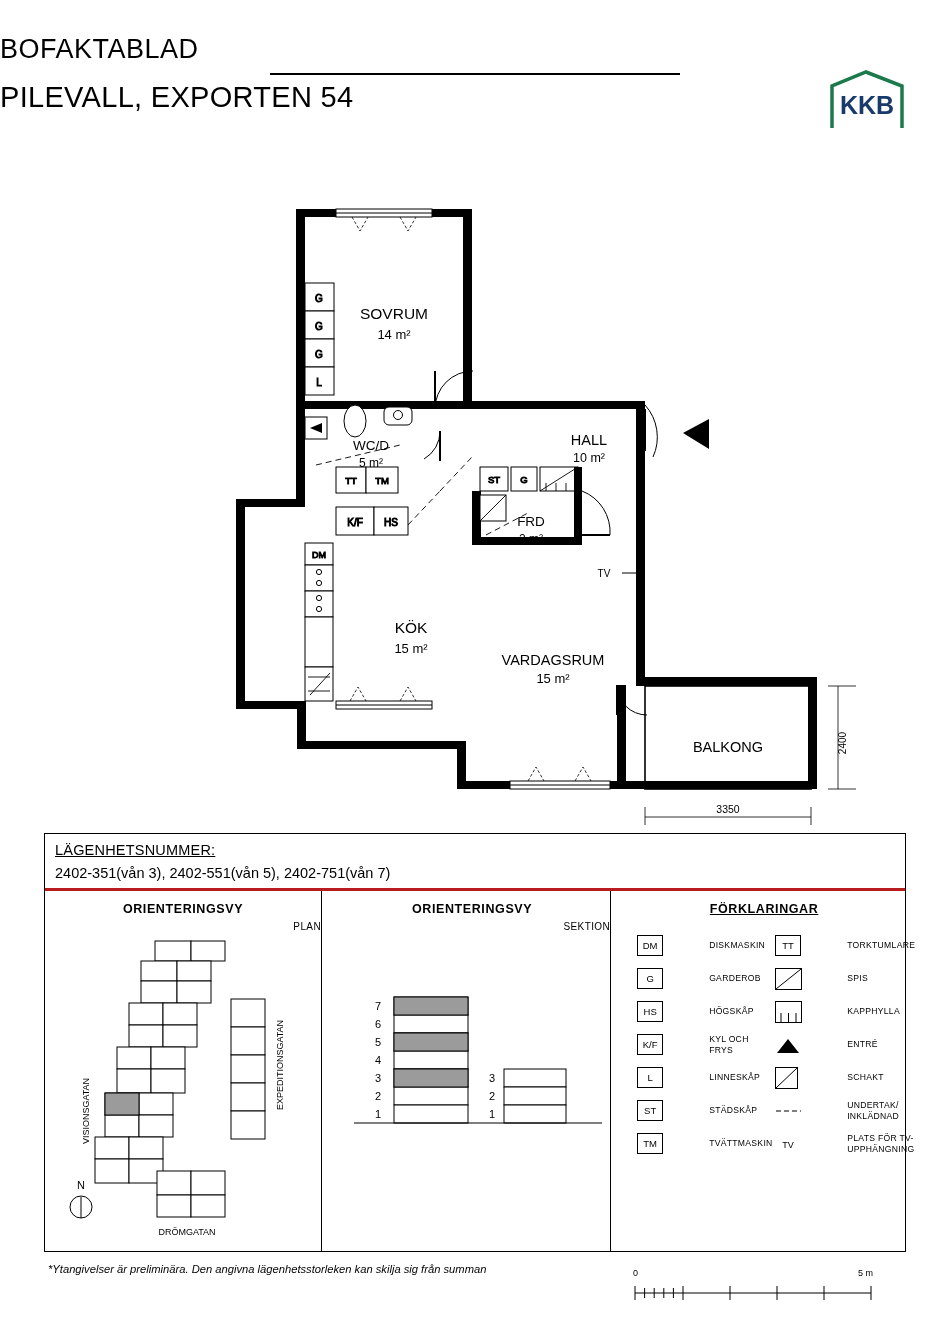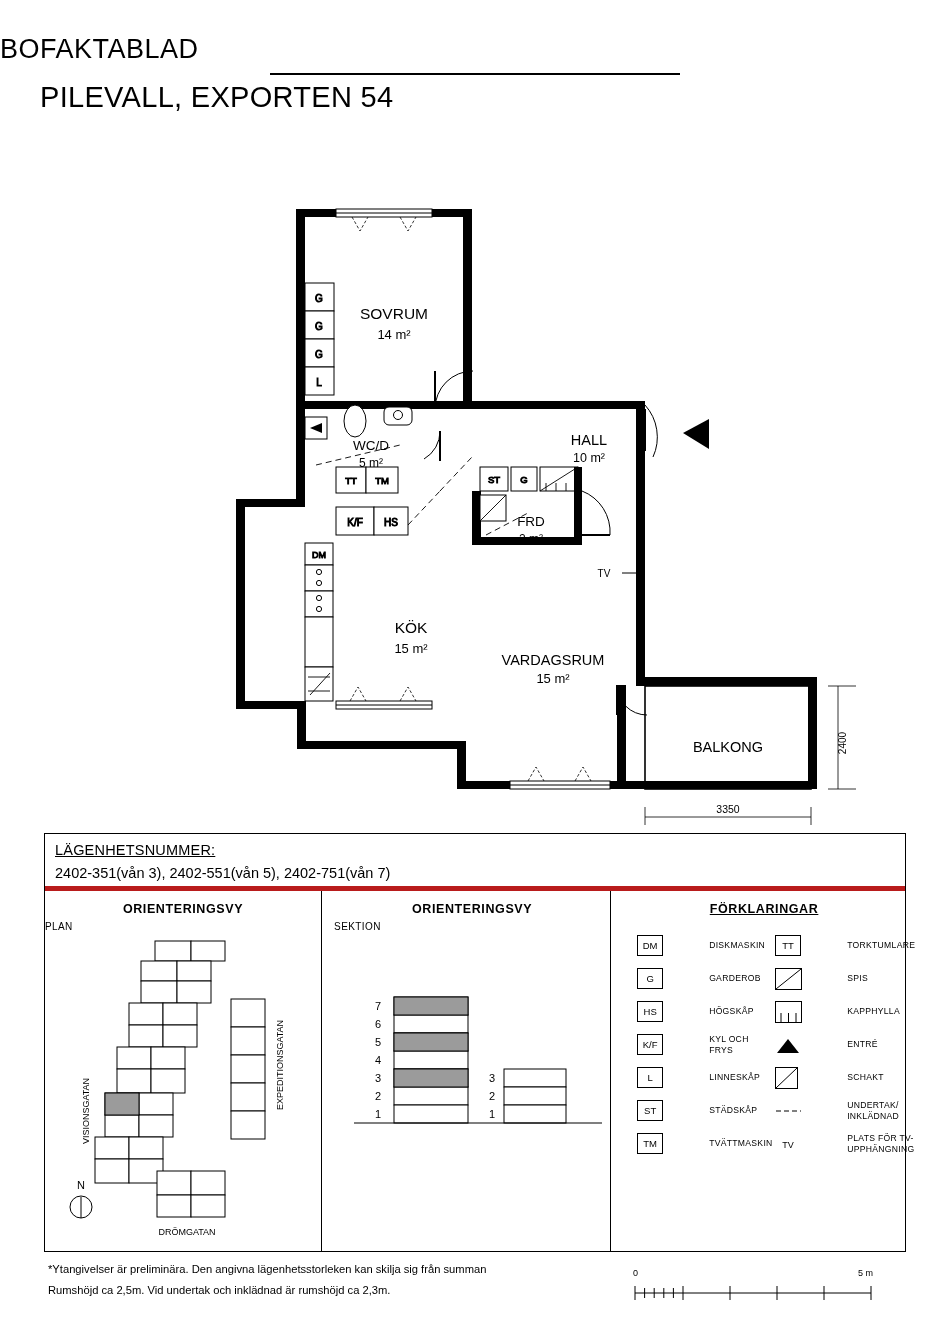--- a/index.html
+++ b/index.html
@@ -11,90 +11,97 @@
     color: #000000;
     position: relative;
     overflow: hidden;
   }
   .page { position:relative; width:950px; height:1330px; }
 
   
   .header { position:absolute; top:34px; left:0; width:950px; text-align:left; }
   .header .bofaktablad { font-size:27px; letter-spacing:0.5px; }
   .header .rule { width:410px; height:2px; background:#000; margin:8px auto 6px auto; }
-  .header .addr { font-size:29px; letter-spacing:0.3px;padding-left:40px; }
+  .header .addr { font-size:29px; letter-spacing:0.3px; }
   .header .rok { font-size:21px; margin-top:8px; }
 
   .logo {
     position:absolute; left:826px; top:70px; width:82px; height:62px;
   }
   .logo svg { display:block; }
 
   
   .plan { position:absolute; left:0; top:195px; width:950px; height:630px; }
   .plan svg { display:block; }
 
   
   .panel {
     position:absolute; left:44px; top:833px; width:862px; height:419px;
     border:1px solid #000; background:#fff;
   }
-  .panel-top { height:57px; border-bottom:5px solid #b91c1c; padding:8px 10px 10px 10px; }
+  .panel-top { height:57px; border-bottom:3px solid #b91c1c; padding:8px 10px 10px 10px; }
   .lgh-title { font-size:14.5px; text-decoration:underline; letter-spacing:0.2px;}
   .lgh-nums { font-size:14.5px; margin-top:7px; }
 
   .panel-cols { display:flex; height:361px;gap:12px; }
   .col { position:relative; }
   .col-1 { width:285px; border-right:1px solid #000; }
   .col-2 { width:285px; border-right:1px solid #000; }
   .col-3 { width:290px;text-decoration:underline; }
 
   .col-head { text-align:center; font-size:12.5px; font-weight:bold; letter-spacing:0.6px; margin-top:11px; }
-  .col-sub { text-align:left; font-size:10px; margin-top:5px; letter-spacing:0.4px; }
+  .col-sub { text-align:right; font-size:10px; margin-top:5px; letter-spacing:0.4px; }
 
   
   .orient-plan { position:absolute; left:0; top:44px; width:285px; height:310px; }
   .orient-sect { position:absolute; left:0; top:44px; width:285px; height:310px; }
 
   
   .legend { position:absolute; left:0; top:38px; width:290px; }
   .legend-grid { display:flex; padding-left:14px; }
   .legend-col { width:138px; }
   .legend-row { display:flex; align-items:center; height:33px; }
   .legend-sym { width:34px; height:22px; flex:0 0 34px; position:relative; }
   .legend-sym .box {
     width:26px; height:21px; border:1px solid #000; font-size:9.5px;
     display:flex; align-items:center; justify-content:center; font-family:"Liberation Sans",sans-serif;
   }
   .legend-lbl { font-size:8.6px; letter-spacing:0.3px; padding-left:4px; line-height:1.25;margin-left:34px; }
 
   
   .footnote {
     position:absolute; left:48px; top:1262px; width:560px;
-    font-size:11.2px; line-height:1.32;
+    font-size:11.2px; line-height:1.32;font-style:italic;
   }
   .footnote .second { margin-top:6px; }
 
   .scalebar { position:absolute; left:633px; top:1270px; width:240px; height:40px; }
   .scalebar .lbl-left { position:absolute; left:0; top:-2px; font-size:9px; }
   .scalebar .lbl-right { position:absolute; right:0; top:-2px; font-size:9px; }
 
   text { font-family:"Liberation Sans", sans-serif; }
 </style>
 </head>
 <body>
 
 <div class="page">
 
   <div class="header">
     <div class="bofaktablad">BOFAKTABLAD</div>
     <div class="rule"></div>
     <div class="addr">PILEVALL, EXPORTEN 54</div>
   </div>
 
+  <div class="logo">
+    <svg width="82" height="62" viewBox="0 0 82 62">
+      <path d="M6 58 L6 16 L40 2 L76 16 L76 58" fill="none" stroke="#1a7a4c" stroke-width="3.5"></path>
+      <rect x="14" y="20" width="54" height="30" fill="#ffffff"></rect>
+      <text x="41" y="44" font-size="25" font-weight="bold" text-anchor="middle" fill="#1a3a6b">KKB</text>
+    </svg>
+  </div>
 
   <div class="plan">
     <svg width="950" height="630" viewBox="0 0 950 630">
       <g stroke="#000" fill="none">
 
         <rect x="296" y="14" width="176" height="8" fill="#000" stroke="none"></rect>
         <rect x="296" y="14" width="9" height="200" fill="#000" stroke="none"></rect>
         <rect x="463" y="14" width="9" height="198" fill="#000" stroke="none"></rect>
 
         <rect x="336" y="14" width="96" height="8" fill="#fff" stroke="#000" stroke-width="1"></rect>
@@ -476,21 +483,20 @@
 
           </div>
         </div>
       </div>
 
     </div>
   </div>
 
   <div class="footnote">
     <div>*Ytangivelser är preliminära. Den angivna lägenhetsstorleken kan skilja sig från summan</div>
-    <div class="second">Rumshöjd ca 2,5m. Vid undertak och inklädnad är rumshöjd ca 2,3m.</div>
   </div>
 
   <div class="scalebar">
     <div class="lbl-left">0</div>
     <div class="lbl-right">5 m</div>
     <svg width="240" height="26" style="position:absolute;left:0;top:10px;">
       <line x1="2" y1="13" x2="238" y2="13" stroke="#000" stroke-width="1"></line>
       <g stroke="#000" stroke-width="1">
         <line x1="2" y1="6" x2="2" y2="20"></line>
         <line x1="50" y1="6" x2="50" y2="20"></line>

